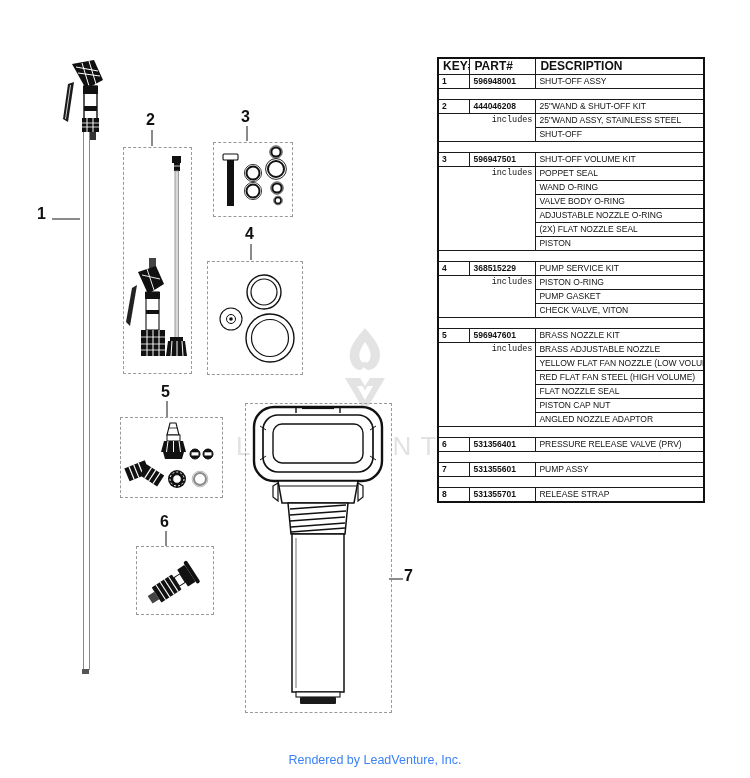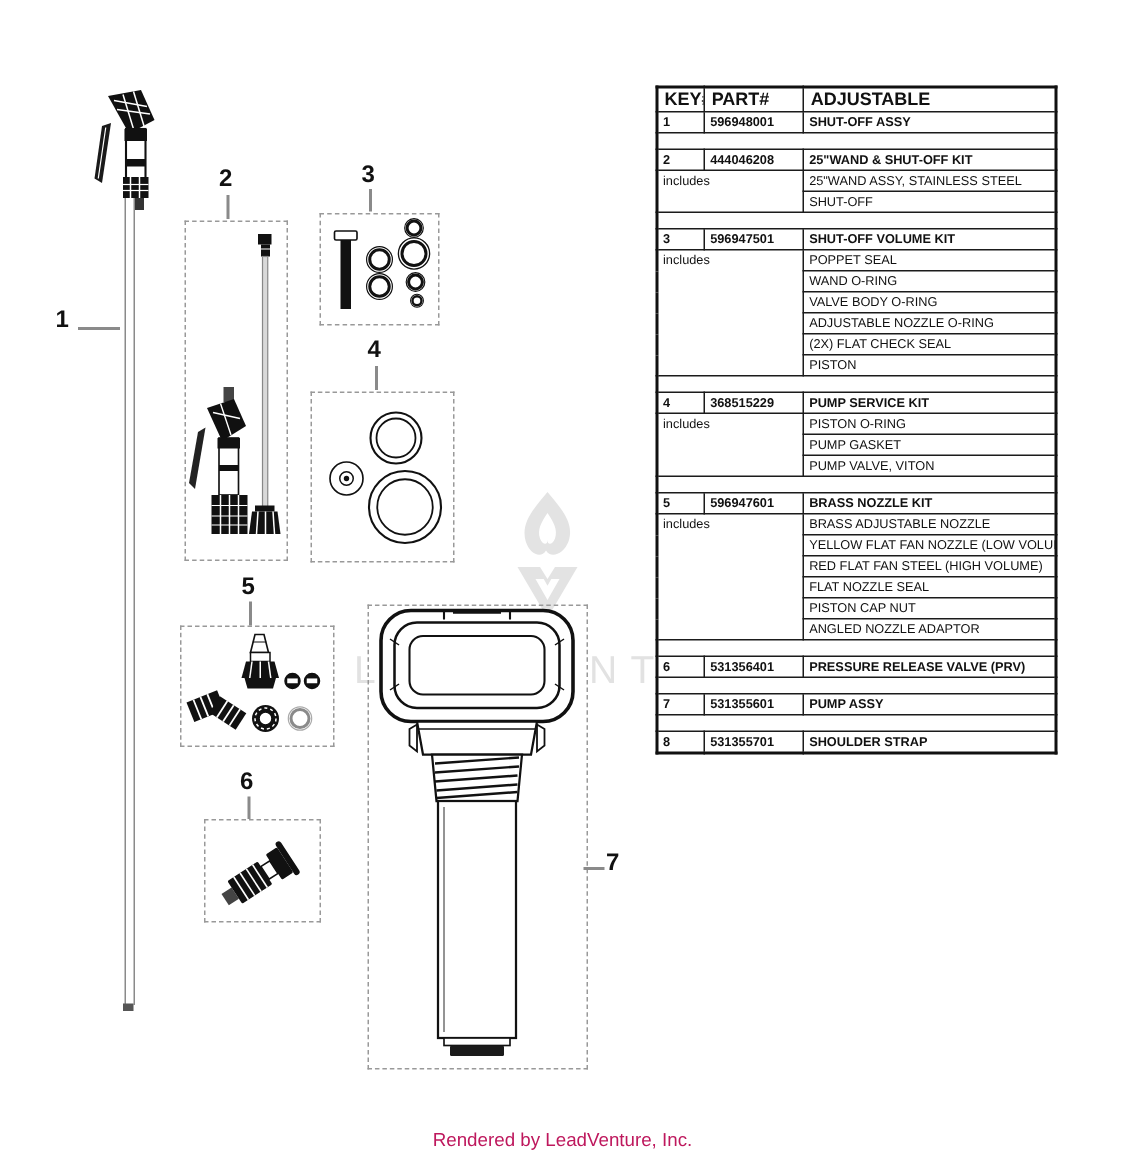--- a/index.html
+++ b/index.html
@@ -27,26 +27,26 @@
   #table-wrap{position:absolute;left:437px;top:57px;z-index:3;background:#fff;}
   table.parts{border-collapse:collapse;table-layout:fixed;width:268px;
               font-family:"Liberation Sans",sans-serif;}
   table.parts{border:2px solid #111;}
   .parts th,.parts td{border:1px solid #1b1b1b;padding:0 3px;vertical-align:middle;
               font-size:8.5px;line-height:1.05;overflow:hidden;white-space:nowrap;}
   .parts th{height:15px;font-size:12px;font-weight:bold;text-align:left;padding-left:4px;}
   .col-key{width:31px;} .col-part{width:64px;} .col-desc{width:163px;}
   .parts td{height:13px;}
   td.cell-key,td.cell-part{font-weight:bold;}
-  td.cell-title{font-weight:bold;}
-  td.includes-cell{text-align:left;vertical-align:top;padding-top:2px;font-weight:normal;}
+  td.cell-title{font-weight:normal;}
+  td.includes-cell{text-align:right;vertical-align:top;padding-top:2px;font-weight:normal;font-family:Liberation Mono, monospace;}
   tr.spacer td{height:10px;border-left:none;border-right:none;background:#fff;}
 
   #footer{position:absolute;left:0;top:753px;width:750px;text-align:center;
-          font-size:12.5px;color:#be185d;z-index:3;}
+          font-size:12.5px;color:#3b82f6;z-index:3;}
 </style>
 </head>
 <body>
 
 <div id="page">
 
   <svg id="wm-flame" width="50" height="92" viewBox="0 0 50 92">
     <path d="M25 2 C15 14 7 23 10.5 35 C13 43 20.5 47 24 41 C27.5 47 36 43 39 35 C43 23 35 14 25 2 Z" fill="#e3e3e3"></path>
     <path d="M25 16 C21 22 18 27 20 33 C21.5 37 25 38 25 34 C25 38 28.5 37 30 33 C32 27 29 22 25 16 Z" fill="#ffffff"></path>
     <path d="M5 52 L20 52 L25 60 L30 52 L45 52 L25 86 Z M25 74 L33 60 L27.5 60 L25 64.5 L22.5 60 L17 60 Z" fill="#e3e3e3" fill-rule="evenodd"></path>
@@ -229,21 +229,21 @@
     <table class="parts">
       <colgroup>
           <col class="col-key">
           <col class="col-part">
           <col class="col-desc">
         </colgroup>
       <thead>
         <tr>
           <th>KEY#</th>
           <th>PART#</th>
-          <th>ADJUSTABLE</th>
+          <th>DESCRIPTION</th>
         </tr>
       </thead>
       <tbody>
           <tr>
             <td class="cell-key">1</td>
             <td class="cell-part">596948001</td>
             <td class="cell-title">SHUT-OFF ASSY</td>
           </tr>
           <tr class="spacer">
             <td colspan="3"></td>
@@ -275,42 +275,42 @@
           <tr>
             <td class="cell-inc">WAND O-RING</td>
           </tr>
           <tr>
             <td class="cell-inc">VALVE BODY O-RING</td>
           </tr>
           <tr>
             <td class="cell-inc">ADJUSTABLE NOZZLE O-RING</td>
           </tr>
           <tr>
-            <td class="cell-inc">(2X) FLAT CHECK SEAL</td>
+            <td class="cell-inc">(2X) FLAT NOZZLE SEAL</td>
           </tr>
           <tr>
             <td class="cell-inc">PISTON</td>
           </tr>
           <tr class="spacer">
             <td colspan="3"></td>
           </tr>
           <tr>
             <td class="cell-key">4</td>
             <td class="cell-part">368515229</td>
             <td class="cell-title">PUMP SERVICE KIT</td>
           </tr>
           <tr>
             <td class="includes-cell" colspan="2" rowspan="3">includes</td>
             <td class="cell-inc">PISTON O-RING</td>
           </tr>
           <tr>
             <td class="cell-inc">PUMP GASKET</td>
           </tr>
           <tr>
-            <td class="cell-inc">PUMP VALVE, VITON</td>
+            <td class="cell-inc">CHECK VALVE, VITON</td>
           </tr>
           <tr class="spacer">
             <td colspan="3"></td>
           </tr>
           <tr>
             <td class="cell-key">5</td>
             <td class="cell-part">596947601</td>
             <td class="cell-title">BRASS NOZZLE KIT</td>
           </tr>
           <tr>
@@ -347,20 +347,20 @@
             <td class="cell-key">7</td>
             <td class="cell-part">531355601</td>
             <td class="cell-title">PUMP ASSY</td>
           </tr>
           <tr class="spacer">
             <td colspan="3"></td>
           </tr>
           <tr>
             <td class="cell-key">8</td>
             <td class="cell-part">531355701</td>
-            <td class="cell-title">SHOULDER STRAP</td>
+            <td class="cell-title">RELEASE STRAP</td>
           </tr>
         </tbody>
     </table>
   </div>
 
   <div id="footer">Rendered by LeadVenture, Inc.</div>
 </div>
 
 </body></html>

